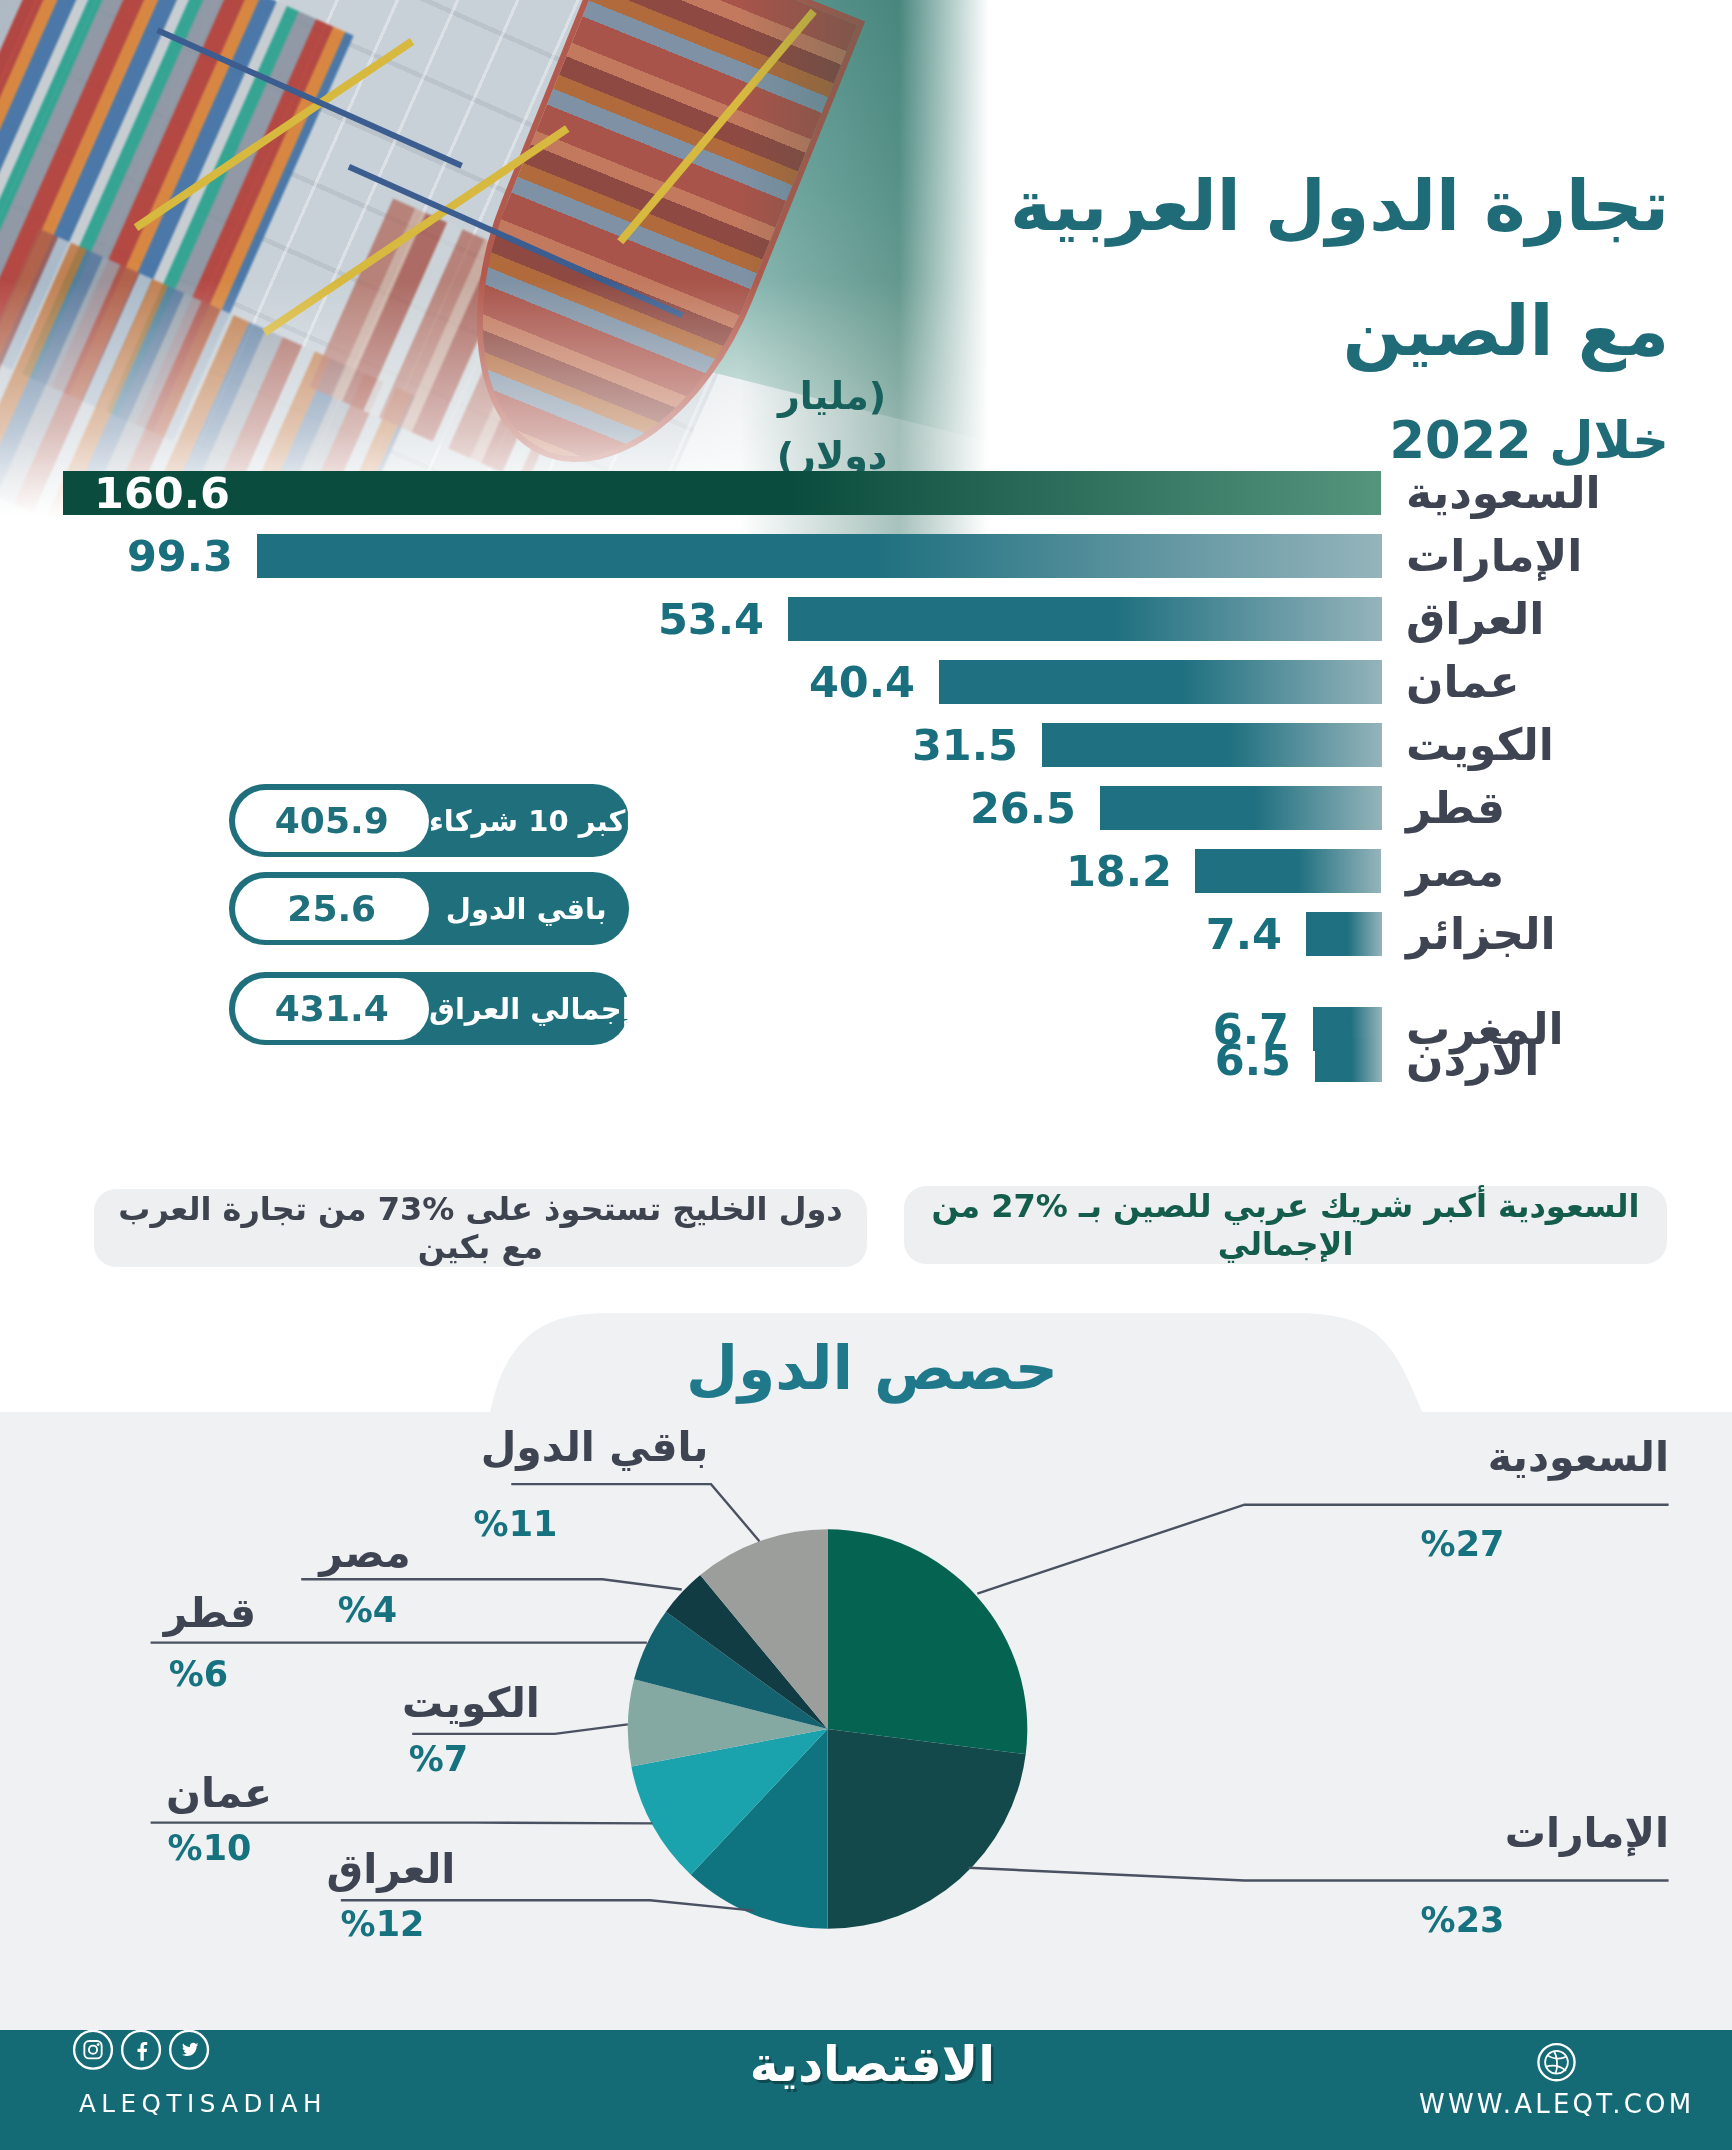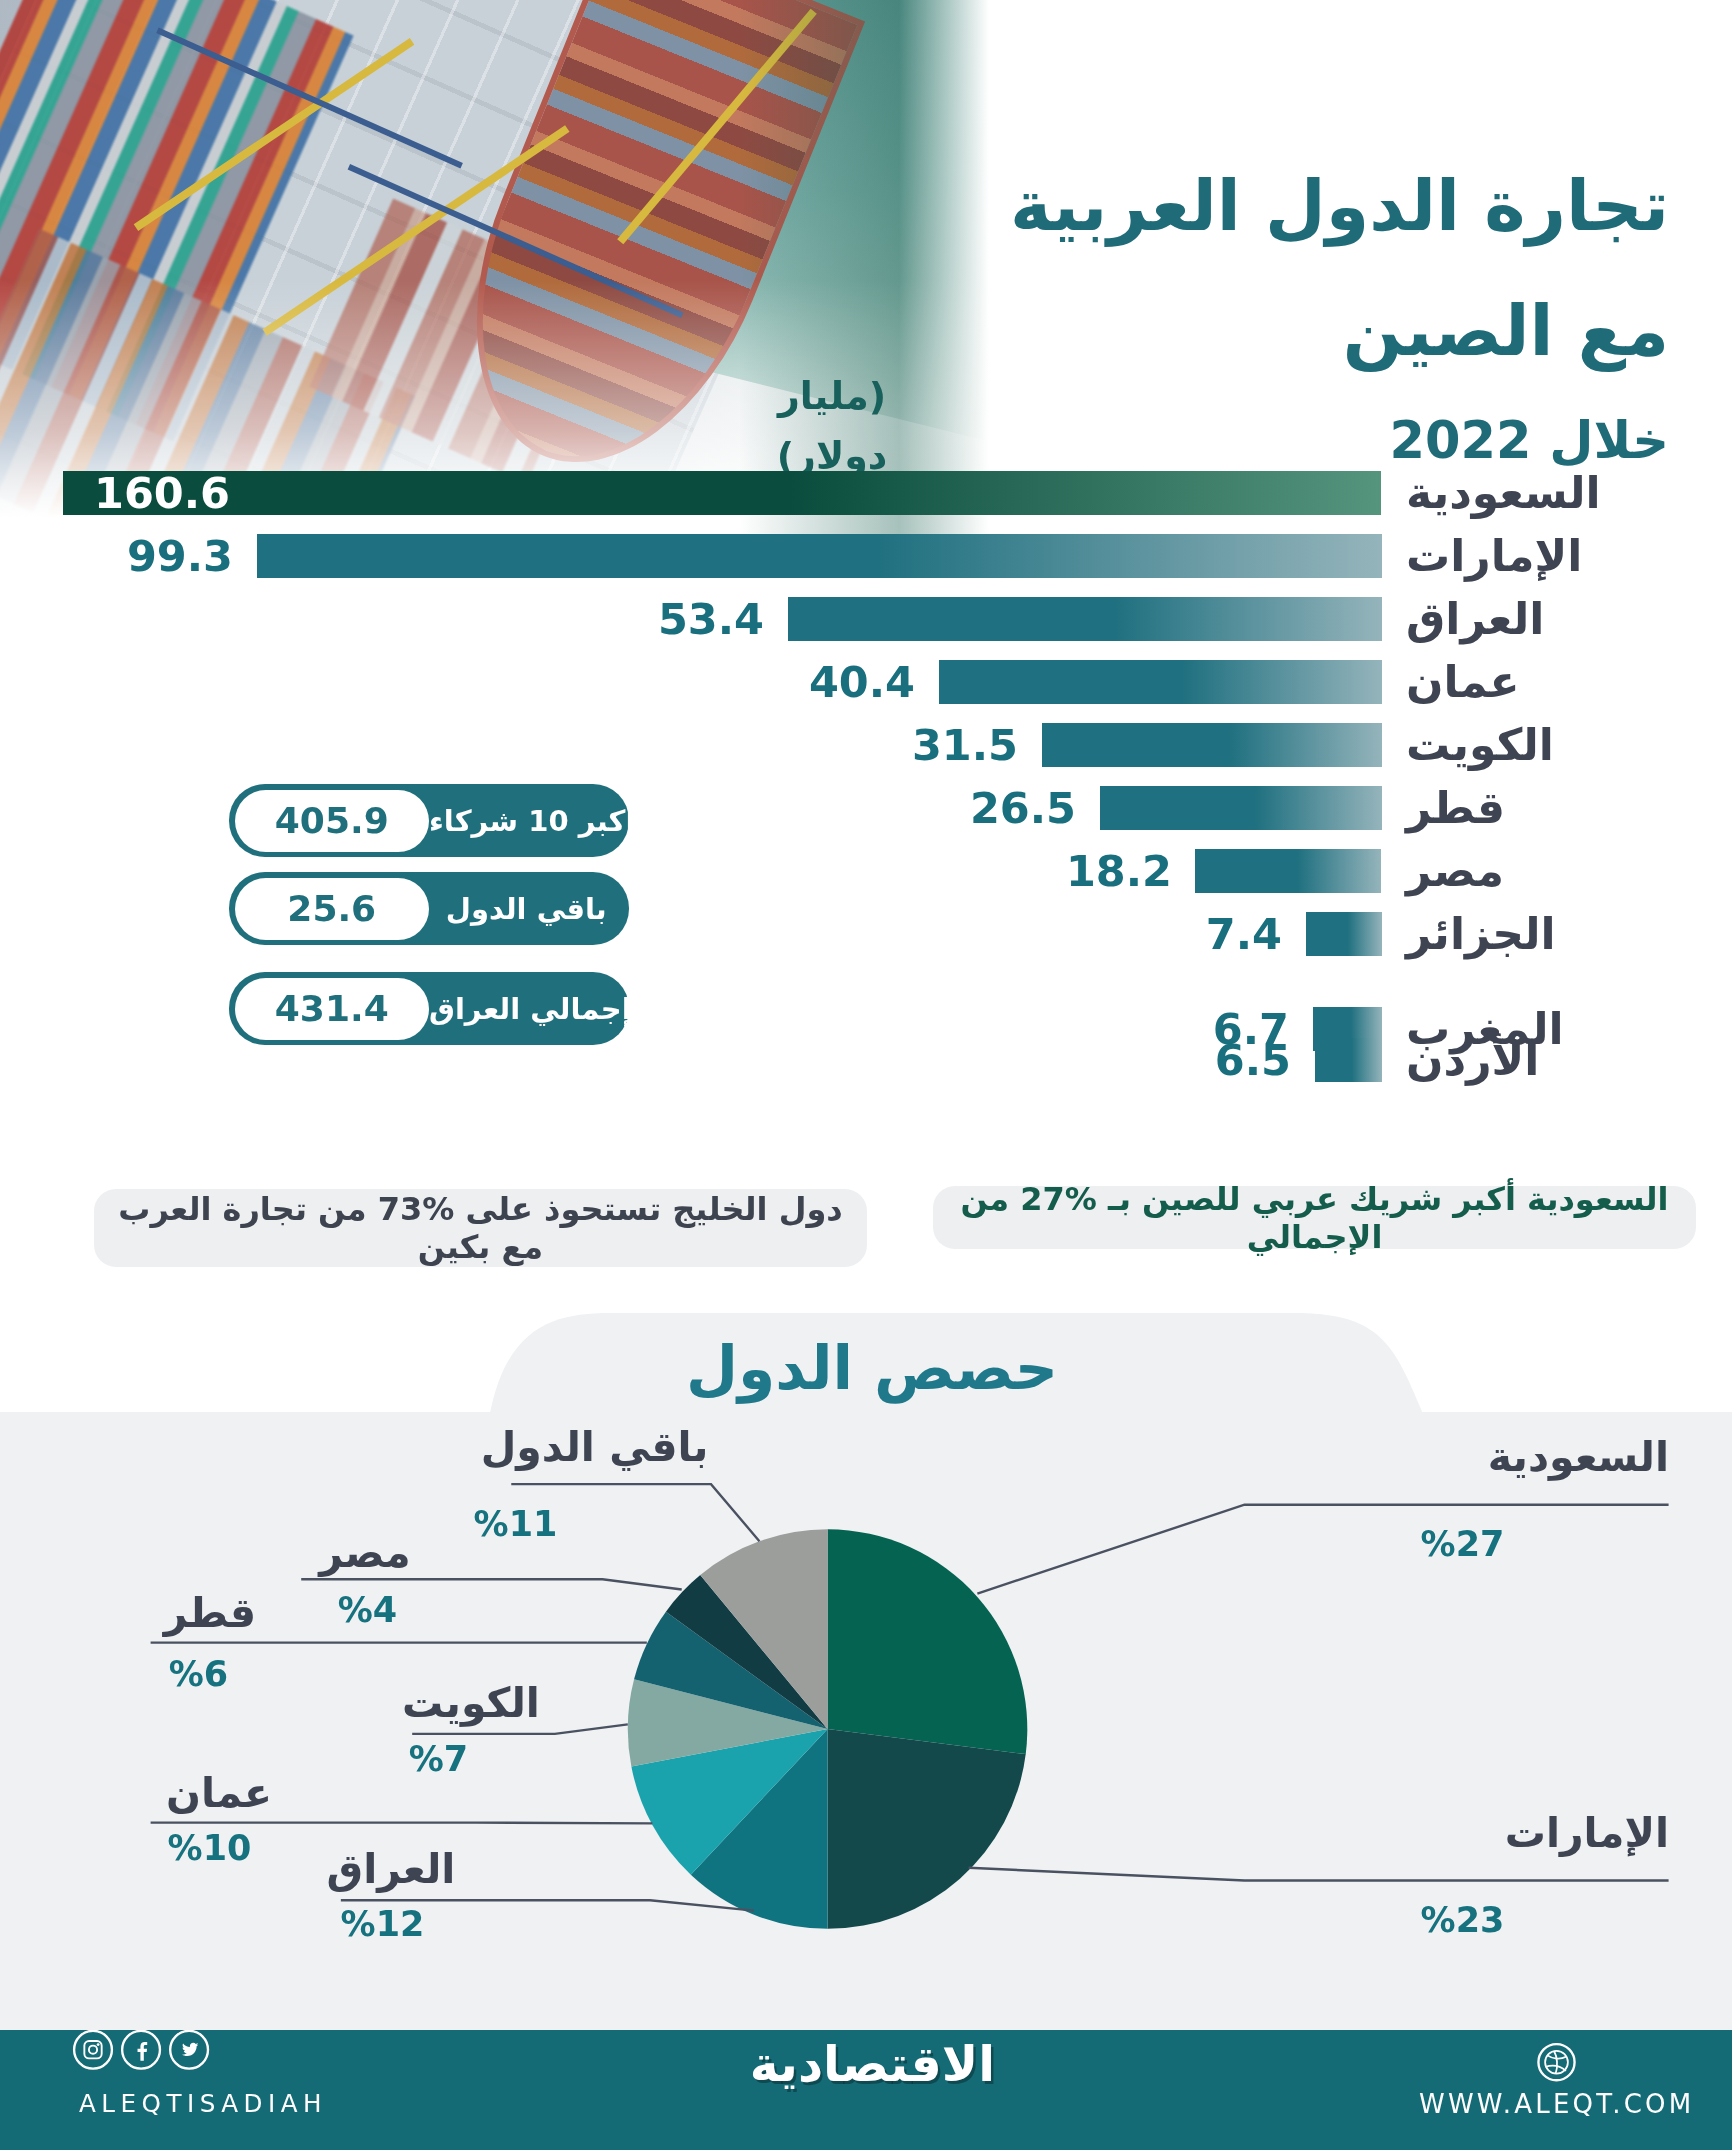--- a/index.html
+++ b/index.html
@@ -59,21 +59,21 @@
         display:flex;padding:5.5px;z-index:3;}
   .pill-num{flex:0 0 50%;background:#ffffff;border-radius:31px;display:flex;align-items:center;justify-content:center;
             color:#1F707C;font-size:36px;font-weight:bold;}
   .pill-lab{flex:1;display:flex;align-items:center;justify-content:center;color:#ffffff;
             font-size:29px;font-weight:bold;direction:rtl;white-space:nowrap;}
 
   
   .note{position:absolute;border-radius:22px;background:#EDEFF1;display:flex;align-items:center;justify-content:center;
         font-weight:bold;font-size:32px;direction:rtl;text-align:center;z-index:3;padding:0 24px;}
   .note-gulf{left:94px;top:1189px;width:773px;height:78px;color:#3E4350;}
-  .note-saudi{left:904px;top:1186px;width:763px;height:63px;color:#145C4B;margin-left:29px;}
+  .note-saudi{left:904px;top:1186px;width:763px;height:78px;color:#145C4B;}
 
   
   .gray-band{position:absolute;left:0;top:1412px;width:1732px;height:618px;background:#EFF1F3;z-index:1;}
   #overlay-svg{position:absolute;left:0;top:0;width:1732px;height:2151px;z-index:2;pointer-events:none;}
   .connector{fill:none;stroke:#4A5161;stroke-width:3;}
   .pie-title{position:absolute;left:634px;top:1337px;width:476px;text-align:center;color:#20798A;
              font-size:60px;line-height:63px;font-weight:bold;direction:rtl;z-index:3;}
   .pie-name{position:absolute;font-size:41px;font-weight:bold;color:#3F4452;direction:rtl;white-space:nowrap;z-index:3;line-height:48px;}
   .pie-pct{position:absolute;font-size:35px;font-weight:bold;color:#17727F;direction:ltr;z-index:3;line-height:41px;}
 

